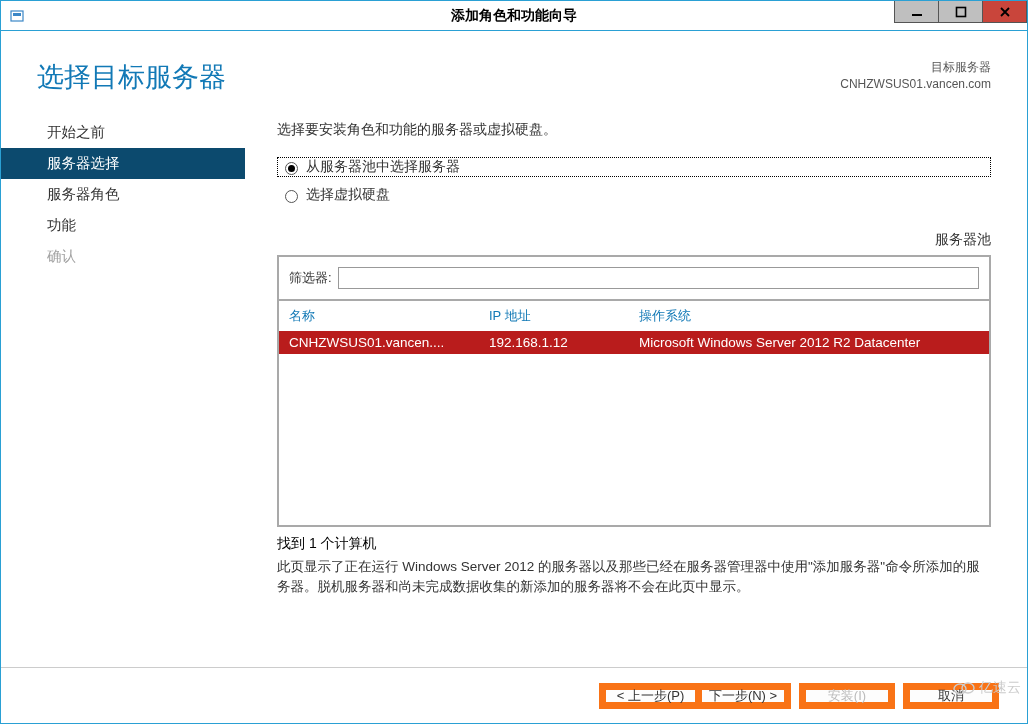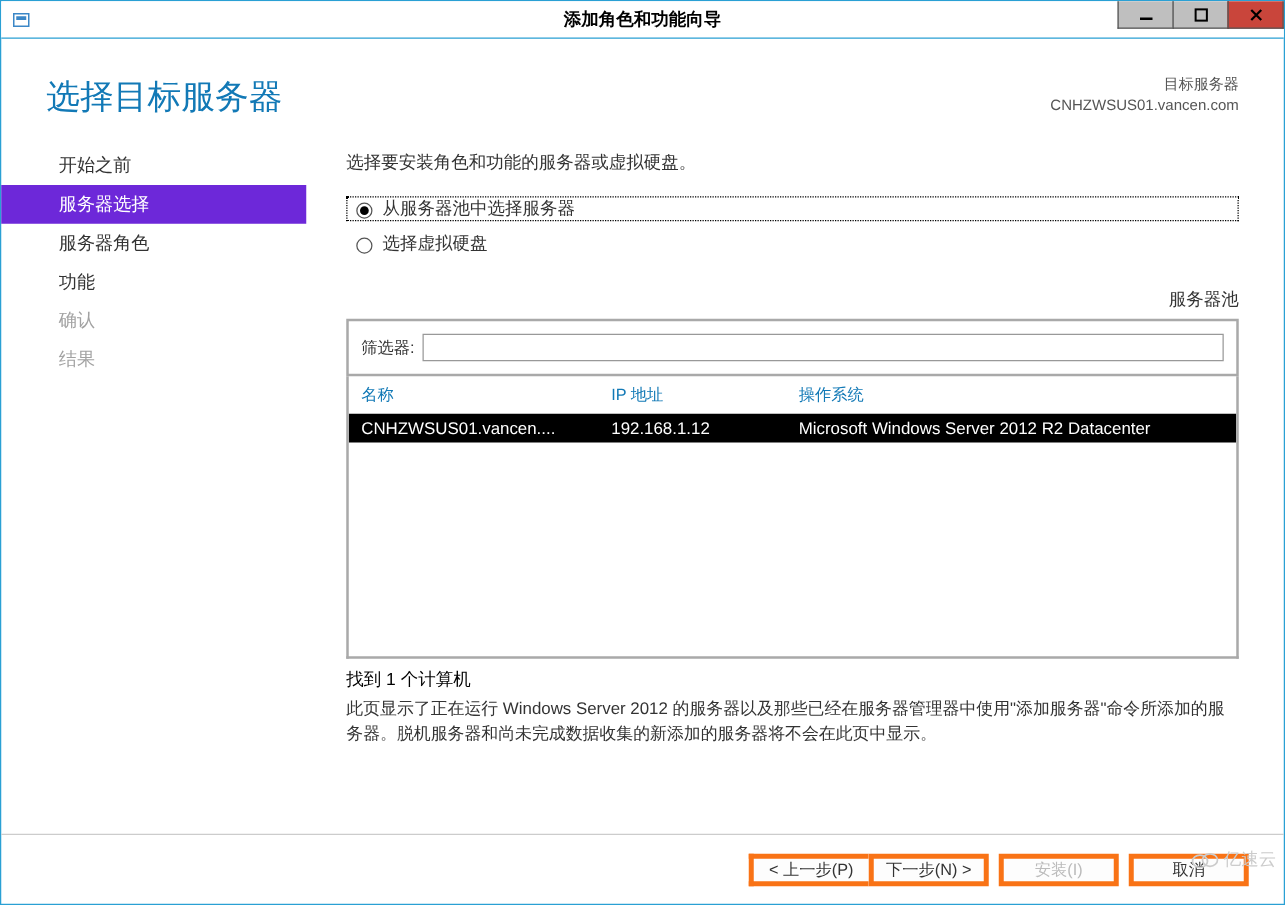--- a/index.html
+++ b/index.html
@@ -14,48 +14,48 @@
   .win-btn svg { display: block; }
 
   .content-area { flex: 1; display: flex; flex-direction: column; padding: 0; }
   .header-row { display: flex; align-items: flex-start; padding: 28px 36px 18px 36px; }
   .page-title { font-size: 27px; color: #1279b6; font-weight: 300; }
   .dest-box { margin-left: auto; text-align: right; font-size: 12px; color: #555; line-height: 1.4; }
 
   .body-row { flex: 1; display: flex; padding: 0 0 0 0; }
   .sidebar { width: 244px; padding: 4px 0 0 0; }
   .nav-item { padding: 6px 46px 6px 46px; font-size: 14.5px; color: #333; cursor: pointer; }
-  .nav-item.selected { background: #6d28d9; color: #fff; }
+  .nav-item.selected { background: #0c4a6e; color: #fff; }
   .nav-item.disabled { color: #a2a2a2; cursor: default; }
 
   .main { flex: 1; padding: 8px 36px 0 32px; display: flex; flex-direction: column; }
   .instruction { font-size: 14px; color: #333; margin-bottom: 18px; }
   .radio-row { display: flex; align-items: center; font-size: 14px; color: #333; margin-bottom: 8px; padding: 1px 3px; }
   .radio-row.focused { border: 1px dotted #000; padding: 0 2px; width: 100%; }
   .radio { appearance: none; width: 13px; height: 13px; border: 1px solid #555; border-radius: 50%; margin-right: 8px; position: relative; }
   .radio:checked::after { content: ""; position: absolute; width: 7px; height: 7px; background: #000; border-radius: 50%; left: 2px; top: 2px; }
 
   .section-label { font-size: 14px; color: #333; margin: 18px 0 6px 0; text-align: right; }
   .filter-box { border: 2px solid #a9a9a9; padding: 10px 10px; display: flex; align-items: center; }
   .filter-label { font-size: 13px; color: #333; margin-right: 6px; white-space: nowrap; }
   .filter-input { flex: 1; height: 22px; border: 1px solid #999; padding: 0 4px; font-size: 13px; }
 
   .pool-table { border: 2px solid #a9a9a9; border-top: none; height: 226px; display: flex; flex-direction: column; overflow: hidden; }
   .pool-head { display: flex; padding: 6px 10px; font-size: 13px; color: #1279b6; }
   .col-name { width: 200px; }
   .col-ip { width: 150px; }
   .col-os { flex: 1; }
-  .pool-row { display: flex; padding: 4px 10px; font-size: 13.5px; background: #000000; color: #fff; }
+  .pool-row { display: flex; padding: 4px 10px; font-size: 13.5px; background: #b91c1c; color: #fff; }
   .pool-row .cell { overflow: hidden; text-overflow: ellipsis; white-space: nowrap; }
 
   .found-text { font-size: 14px; margin: 8px 0 4px 0; }
   .hint-text { font-size: 13.5px; color: #333; line-height: 1.5; }
 
   .footer { height: 56px; border-top: 1px solid #ccc; display: flex; align-items: center; justify-content: flex-end; padding: 0 28px; gap: 8px; }
-  .btn { height: 26px; min-width: 96px; padding: 0 6px; border: 4px solid #f97316; background: #fdfdfd; font-size: 13px; color: #333; cursor: pointer; display: inline-flex; align-items: center; justify-content: center; }
+  .btn { height: 26px; min-width: 96px; padding: 0 6px; border: 7px solid #f97316; background: #fdfdfd; font-size: 13px; color: #333; cursor: pointer; display: inline-flex; align-items: center; justify-content: center; }
   .btn.disabled { color: #bbb; cursor: default; }
   .btn-pair { display: inline-flex; }
   .btn-pair .btn:first-child { border-right: none; }
 
   .watermark { position: absolute; right: 6px; bottom: 26px; display: flex; align-items: center; color: #ccc; font-size: 14px; pointer-events: none; margin-top: 40px; }
   .watermark svg { margin-right: 4px; }
 </style>
 </head>
 <body>
 
@@ -99,21 +99,20 @@
     </div>
 
     <div class="body-row">
 
       <div class="sidebar">
         <div class="nav-item">开始之前</div>
         <div class="nav-item selected">服务器选择</div>
         <div class="nav-item">服务器角色</div>
         <div class="nav-item">功能</div>
         <div class="nav-item disabled">确认</div>
-        <div class="nav-item disabled">结果</div>
       </div>
 
       <div class="main">
         <div class="instruction">选择要安装角色和功能的服务器或虚拟硬盘。</div>
 
         <label class="radio-row focused">
           <input type="radio" class="radio" name="target" checked="" style="">
           <span>从服务器池中选择服务器</span>
         </label>
         <label class="radio-row">

